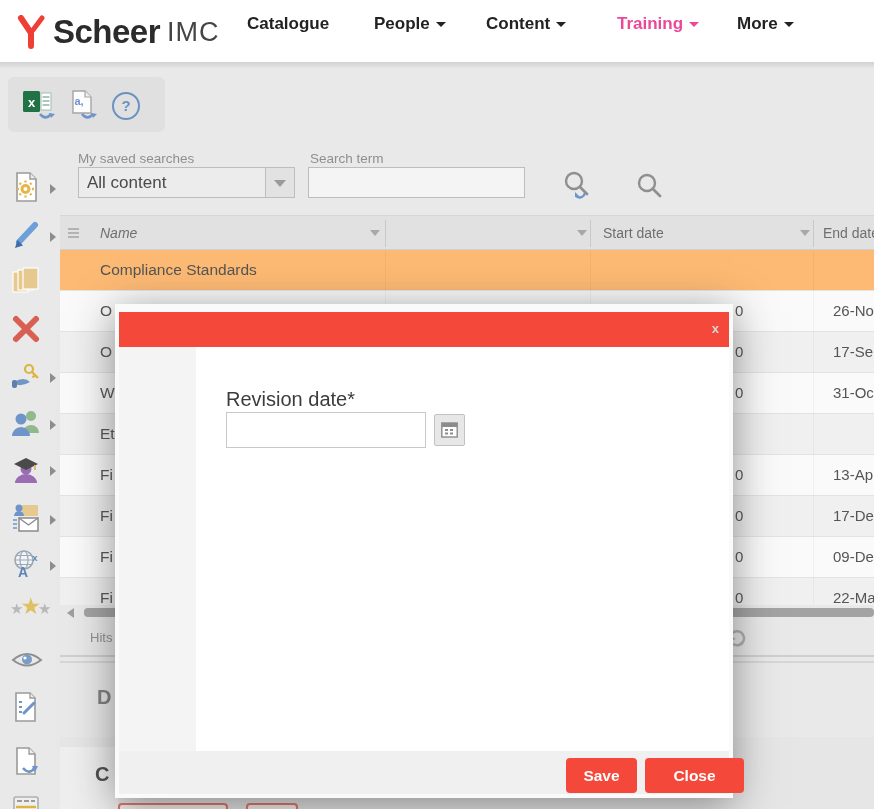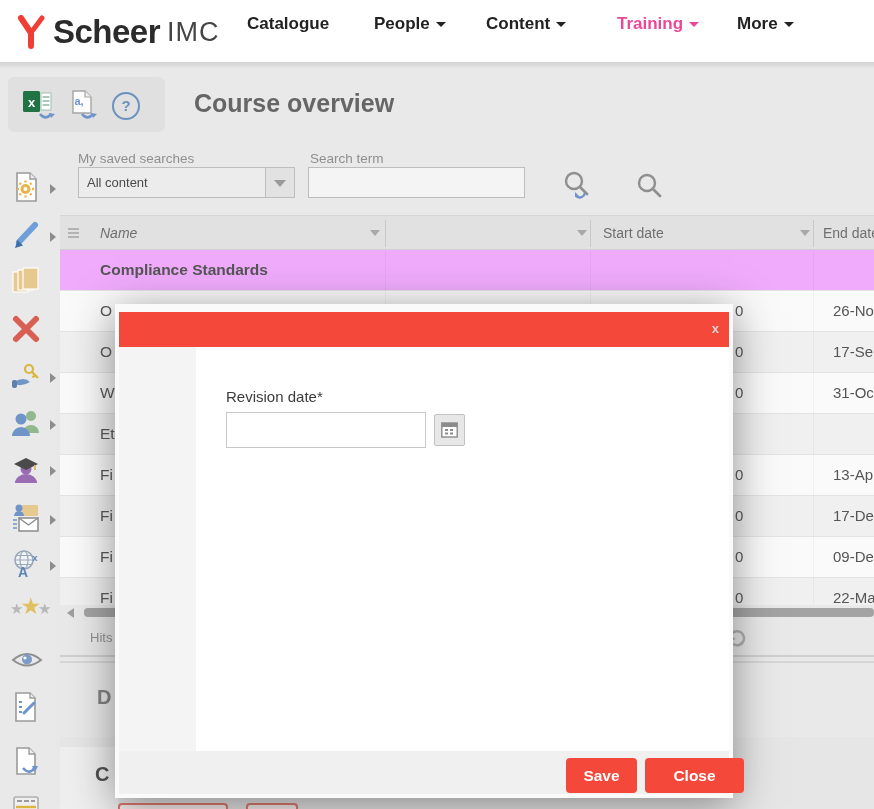--- a/index.html
+++ b/index.html
@@ -24,42 +24,42 @@
                border-radius:50%;color:#6b92c0;font-size:15px;font-weight:700;text-align:center;line-height:24px;cursor:pointer;}
   .page-title{position:absolute;left:194px;top:89px;font-size:25px;font-weight:700;color:#666;}
   
   .side-item{position:absolute;left:10px;width:50px;height:34px;cursor:pointer;}
   .side-arrow{position:absolute;left:40px;top:13px;width:0;height:0;border-top:5px solid transparent;
               border-bottom:5px solid transparent;border-left:6px solid #8d8d8d;}
   
   .fld-label{position:absolute;font-size:13.5px;color:#8f8f8f;}
   .select{position:absolute;left:78px;top:167px;width:217px;height:31px;background:#ececec;
           border:1px solid #bdbdbd;box-sizing:border-box;cursor:pointer;}
-  .select-value{position:absolute;left:8px;top:0;line-height:29px;font-size:13px;color:#4a4a4a;}
+  .select-value{position:absolute;left:8px;top:0;line-height:29px;font-size:17px;color:#4a4a4a;}
   .select-btn{position:absolute;right:0;top:0;width:28px;height:100%;background:#e2e2e2;border-left:1px solid #bdbdbd;}
   .select-btn:after{content:"";position:absolute;left:8px;top:12px;width:0;height:0;
         border-left:6px solid transparent;border-right:6px solid transparent;border-top:7px solid #9a9a9a;}
   .search-input{position:absolute;left:308px;top:167px;width:217px;height:31px;background:#f4f4f4;
           border:1px solid #bdbdbd;box-sizing:border-box;font-size:16px;color:#444;padding:0 8px;outline:none;}
   
   .table{position:absolute;left:60px;top:215px;width:814px;height:390px;overflow:hidden;}
   .thead{position:relative;width:814px;height:35px;background:#e1e1e1;border-top:1px solid #d6d6d6;
          border-bottom:1px solid #cfcfcf;box-sizing:border-box;}
   .th{position:absolute;top:0;line-height:34px;font-size:14px;color:#6f6f6f;white-space:nowrap;cursor:pointer;}
   .grip{position:absolute;left:8px;top:12px;width:11px;cursor:pointer;}
   .grip i{display:block;height:2px;background:#b3b3b3;margin-bottom:2px;}
   .filter-caret{position:absolute;top:14px;width:0;height:0;border-left:5px solid transparent;
         border-right:5px solid transparent;border-top:6px solid #a8a8a8;cursor:pointer;}
   .sort-asc{display:inline-block;width:0;height:0;border-left:5.5px solid transparent;
         border-right:5.5px solid transparent;border-bottom:7px solid #5b9bd5;margin-left:10px;vertical-align:1px;}
   .col-div{position:absolute;top:4px;width:1px;height:27px;background:#c9c9c9;}
   .body-div{position:absolute;top:250px;width:1px;height:355px;background:rgba(0,0,0,0.04);z-index:1;}
   .row{position:relative;width:814px;height:41px;border-bottom:1px solid #e3e3e3;box-sizing:border-box;cursor:pointer;}
   .row-white{background:#fafafa;} .row-gray{background:#f0f0f0;}
-  .row-selected{background:#f0abfc;font-weight:bold;}
+  .row-selected{background:#fdba74;}
   .cell-name{position:absolute;left:40px;top:0;line-height:40px;font-size:15.5px;color:#555;white-space:nowrap;}
   .cell-start{position:absolute;left:675px;top:0;line-height:40px;font-size:15px;color:#555;}
   .cell-end{position:absolute;left:773px;top:0;line-height:40px;font-size:15px;color:#555;white-space:nowrap;}
   
   .hscroll-arrow{position:absolute;left:67px;top:608px;width:0;height:0;border-top:5px solid transparent;
         border-bottom:5px solid transparent;border-right:7px solid #9e9e9e;cursor:pointer;}
   .hscroll-thumb{position:absolute;left:84px;top:608px;width:790px;height:9px;background:#a3a3a3;border-radius:4px;cursor:pointer;}
   .hits{position:absolute;left:90px;top:630px;font-size:13px;color:#8f8f8f;}
   .dline1{position:absolute;left:60px;top:655px;width:814px;height:2px;background:#cfcfcf;}
   .dline2{position:absolute;left:60px;top:661px;width:814px;height:2px;background:#d6d6d6;}
@@ -72,21 +72,21 @@
   .red-box{position:absolute;top:803px;height:8px;border:2px solid #e0756a;border-bottom:none;
            border-radius:4px 4px 0 0;background:#faf0ee;box-sizing:border-box;}
   
   .modal{position:absolute;left:115px;top:304px;width:618px;height:494px;background:#fafafa;
          box-shadow:0 8px 40px rgba(40,40,40,0.5);z-index:10;}
   .modal-head{position:absolute;left:4px;top:8px;width:610px;height:35px;background:#f4483a;}
   .modal-title{position:absolute;left:14px;top:0;line-height:35px;font-size:19px;font-weight:700;color:#fff;}
   .modal-x{position:absolute;right:10px;top:0;line-height:33px;font-size:13px;font-weight:700;color:#d6d6d6;cursor:pointer;}
   .modal-body{position:absolute;left:4px;top:43px;width:610px;height:404px;background:#fff;}
   .modal-leftstrip{position:absolute;left:0;top:0;width:77px;height:404px;background:#f4f4f4;}
-  .modal-label{position:absolute;left:107px;top:41px;font-size:15px;color:#3c3c3c;}
+  .modal-label{position:absolute;left:107px;top:41px;font-size:20px;color:#3c3c3c;}
   .modal-input{position:absolute;left:107px;top:65px;width:200px;height:36px;border:1px solid #c9c9c9;
                box-sizing:border-box;background:#fff;font-size:15px;color:#444;padding:0 8px;outline:none;}
   .cal-btn{position:absolute;left:315px;top:67px;width:31px;height:32px;background:#e7e7e7;
            border:1px solid #c2c2c2;box-sizing:border-box;border-radius:2px;cursor:pointer;}
   .modal-foot{position:absolute;left:4px;top:447px;width:610px;height:43px;background:#f0f0f0;}
   .btn{position:absolute;top:454px;height:35px;background:#f4483a;border:none;border-radius:4px;
        color:#fff;font-family:"Liberation Sans",sans-serif;font-size:15.5px;font-weight:700;cursor:pointer;}
   .btn-save{left:451px;width:71px;} .btn-close{left:530px;width:99px;}
 </style>
 </head>
@@ -126,21 +126,20 @@
       <svg width="34" height="34" viewBox="0 0 34 34">
         <path d="M7 3 h12 l6 6 v16 h-18 z" fill="#fdfdfd" stroke="#a5a5a5" stroke-width="1.4"></path>
         <path d="M19 3 l0 6 l6 0" fill="#eee" stroke="#a5a5a5" stroke-width="1.2"></path>
         <text x="13" y="17" font-size="11" font-weight="bold" fill="#6f94c9" text-anchor="middle" font-family="Liberation Sans,sans-serif">a,</text>
         <path d="M16 26 c4 5 8 4 11 0" stroke="#6f94c9" stroke-width="2.6" fill="none"></path>
         <path d="M27 30 l4 -4 l-6 -1 z" fill="#6f94c9"></path>
       </svg>
     </div>
     <div class="help-circle">?</div>
   </div>
-  <div class="page-title">Course overview</div>
 
   <div class="side-item" style="top:171px;">
     <svg width="32" height="32" viewBox="0 0 32 32">
       <path d="M7 2 h13 l6 6 v22 h-19 z" fill="#fff" stroke="#9a9a9a" stroke-width="1.6"></path>
       <path d="M20 2 v6 h6" fill="#eee" stroke="#9a9a9a" stroke-width="1.4"></path>
       <circle cx="15.5" cy="18" r="5" fill="#e8b54c"></circle>
       <g stroke="#e8b54c" stroke-width="2.4">
         <path d="M15.5 11.5 v-2 M15.5 24.5 v2 M9 18 h-2 M24 18 h-2 M11 13.5 l-1.5-1.5 M21.5 24 l-1.4-1.4 M11 22.5 l-1.5 1.5 M21.5 12 l-1.4 1.4"></path>
       </g>
       <circle cx="15.5" cy="18" r="2" fill="#fff"></circle>

